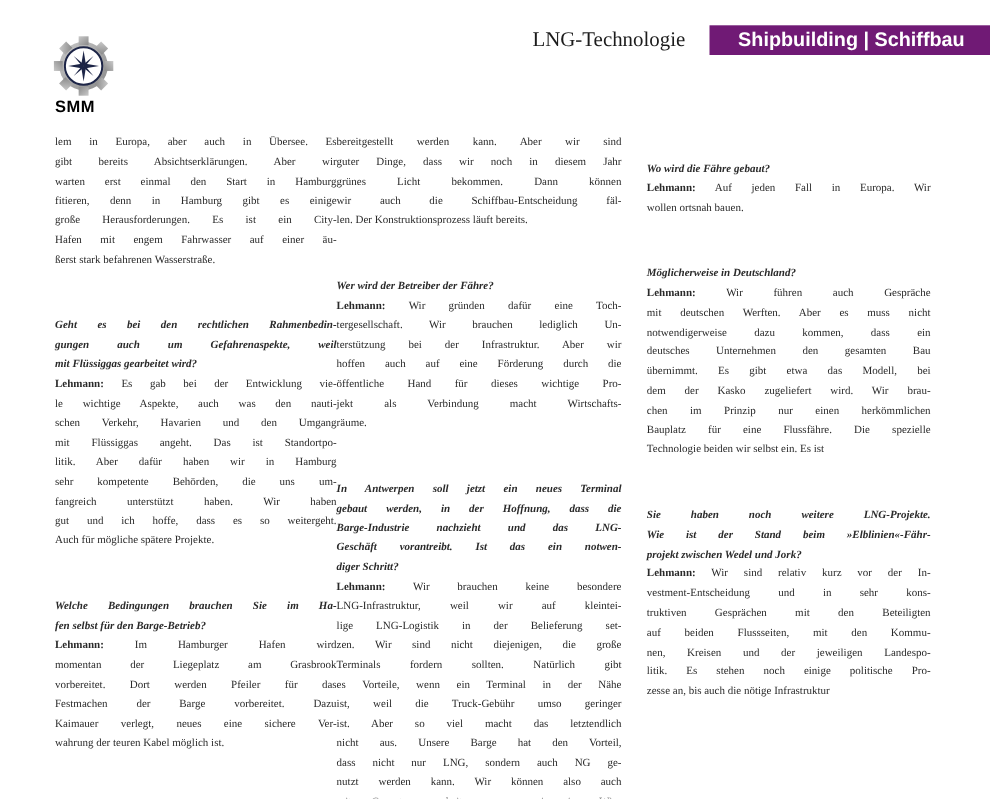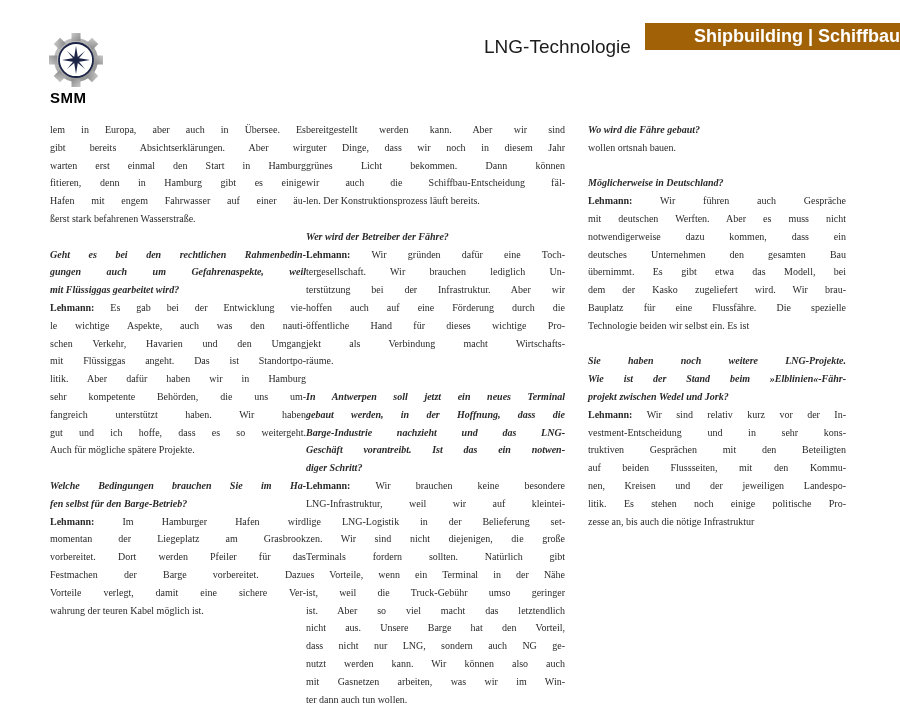--- a/index.html
+++ b/index.html
@@ -7,37 +7,37 @@
       width: 900px; height: 726px; background: #ffffff; position: relative; overflow: hidden;
       font-family: "Liberation Serif", "DejaVu Serif", serif; color: #2a2a2a;
     }
     .logo { position: absolute; left: 46px; top: 32px; width: 60px; height: 75px; }
     .logo svg { display: block; }
     .logo-text {
       position: absolute; left: 50px; top: 89px; font-family: "Liberation Sans", "DejaVu Sans", sans-serif;
       font-weight: bold; font-size: 15px; color: #000000; letter-spacing: 0.5px;
     }
     .section-title {
-      position: absolute; left: 484px; top: 36px; font-family: Liberation Sans, sans-serif;
+      position: absolute; left: 484px; top: 26px; font-family: Liberation Serif, serif;
       font-size: 19px; color: #1c1c1c;
     }
     .section-band {
-      position: absolute; left: 645px; top: 23px; width: 255px; height: 27px; background: #a16207;
+      position: absolute; left: 645px; top: 23px; width: 255px; height: 27px; background: #701a75;
       color: #ffffff; font-family: "Liberation Sans", "DejaVu Sans", sans-serif; font-weight: bold;
-      font-size: 18px; line-height: 27px; padding-left: 26px; box-sizing: border-box; text-align: right;
+      font-size: 18px; line-height: 27px; padding-left: 26px; box-sizing: border-box;
     }
     .col {
       position: absolute; top: 121px; font-size: 10px; line-height: 17.8px;
     }
     .col1 { left: 50px; width: 256px; }
     .col2 { left: 306px; width: 259px; font-family: Liberation Serif, serif; }
     .col3 { left: 588px; width: 258px; }
     .line { display: block; white-space: nowrap; }
     .just { text-align: justify; text-align-last: justify; }
-    .q { font-weight: bold; font-style: italic; }
+    .q { font-weight: bold; font-style: italic; margin-top: 24px; }
     .speaker { font-weight: bold; }
     .gap { height: 17.8px; }
   </style>
 </head>
 <body>
 
 <div class="logo">
   <svg width="60" height="56" viewBox="0 0 60 56">
     <defs>
       <linearGradient id="g" x1="0" y1="0" x2="1" y2="1">
@@ -75,20 +75,21 @@
 
 <div class="section-title">LNG-Technologie</div>
 <div class="section-band">Shipbuilding | Schiffbau</div>
 
 <div class="col col1">
     <div class="a">
       <span class="line just">lem in Europa, aber auch in Übersee. Es</span>
       <span class="line just">gibt bereits Absichtserklärungen. Aber wir</span>
       <span class="line just">warten erst einmal den Start in Hamburg</span>
       <span class="line just">fitieren, denn in Hamburg gibt es einige</span>
+      <span class="line just">große Herausforderungen. Es ist ein City-</span>
       <span class="line just">Hafen mit engem Fahrwasser auf einer äu-</span>
       <span class="line">ßerst stark befahrenen Wasserstraße.</span>
     </div>
     <div class="gap"></div>
     <div class="q">
       <span class="line just">Geht es bei den rechtlichen Rahmenbedin-</span>
       <span class="line just">gungen auch um Gefahrenaspekte, weil</span>
       <span class="line">mit Flüssiggas gearbeitet wird?</span>
     </div>
     <div class="a">
@@ -105,21 +106,21 @@
     <div class="gap"></div>
     <div class="q">
       <span class="line just">Welche Bedingungen brauchen Sie im Ha-</span>
       <span class="line">fen selbst für den Barge-Betrieb?</span>
     </div>
     <div class="a">
       <span class="line just"><span class="speaker">Lehmann:</span> Im Hamburger Hafen wird</span>
       <span class="line just">momentan der Liegeplatz am Grasbrook</span>
       <span class="line just">vorbereitet. Dort werden Pfeiler für das</span>
       <span class="line just">Festmachen der Barge vorbereitet. Dazu</span>
-      <span class="line just">Vorteile verlegt, damit eine sichere Ver-</span>
+      <span class="line just">Kaimauer verlegt, neues eine sichere Ver-</span>
       <span class="line">wahrung der teuren Kabel möglich ist.</span>
     </div>
   </div>
 <div class="col col2">
     <div class="a">
       <span class="line just">bereitgestellt werden kann. Aber wir sind</span>
       <span class="line just">guter Dinge, dass wir noch in diesem Jahr</span>
       <span class="line just">grünes Licht bekommen. Dann können</span>
       <span class="line just">wir auch die Schiffbau-Entscheidung fäl-</span>
       <span class="line">len. Der Konstruktionsprozess läuft bereits.</span>
@@ -159,33 +160,35 @@
       <span class="line just">nutzt werden kann. Wir können also auch</span>
       <span class="line just">mit Gasnetzen arbeiten, was wir im Win-</span>
       <span class="line">ter dann auch tun wollen.</span>
     </div>
   </div>
 <div class="col col3">
     <div class="q">
       <span class="line">Wo wird die Fähre gebaut?</span>
     </div>
     <div class="a">
+      <span class="line just"><span class="speaker">Lehmann:</span> Auf jeden Fall in Europa. Wir</span>
       <span class="line">wollen ortsnah bauen.</span>
     </div>
     <div class="gap"></div>
     <div class="q">
       <span class="line">Möglicherweise in Deutschland?</span>
     </div>
     <div class="a">
       <span class="line just"><span class="speaker">Lehmann:</span> Wir führen auch Gespräche</span>
       <span class="line just">mit deutschen Werften. Aber es muss nicht</span>
       <span class="line just">notwendigerweise dazu kommen, dass ein</span>
       <span class="line just">deutsches Unternehmen den gesamten Bau</span>
       <span class="line just">übernimmt. Es gibt etwa das Modell, bei</span>
       <span class="line just">dem der Kasko zugeliefert wird. Wir brau-</span>
+      <span class="line just">chen im Prinzip nur einen herkömmlichen</span>
       <span class="line just">Bauplatz für eine Flussfähre. Die spezielle</span>
       <span class="line">Technologie beiden wir selbst ein. Es ist</span>
     </div>
     <div class="gap"></div>
     <div class="q">
       <span class="line just">Sie haben noch weitere LNG-Projekte.</span>
       <span class="line just">Wie ist der Stand beim »Elblinien«-Fähr-</span>
       <span class="line">projekt zwischen Wedel und Jork?</span>
     </div>
     <div class="a">

